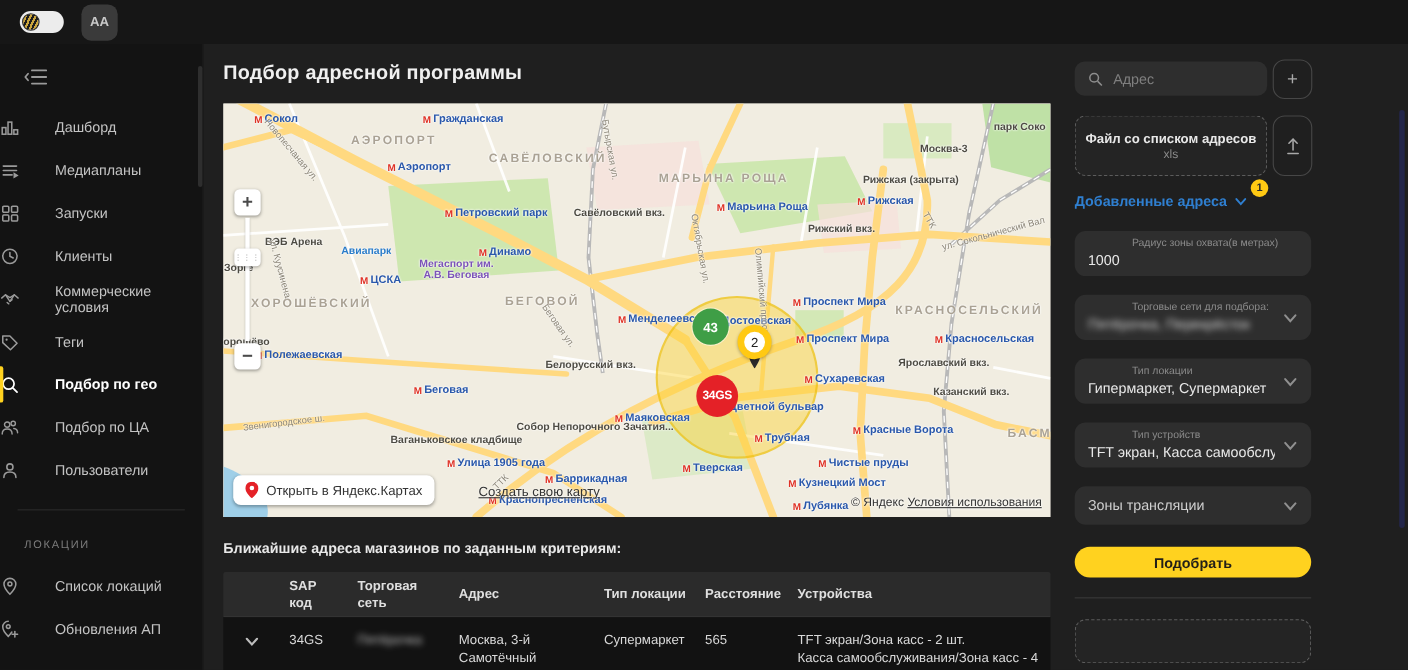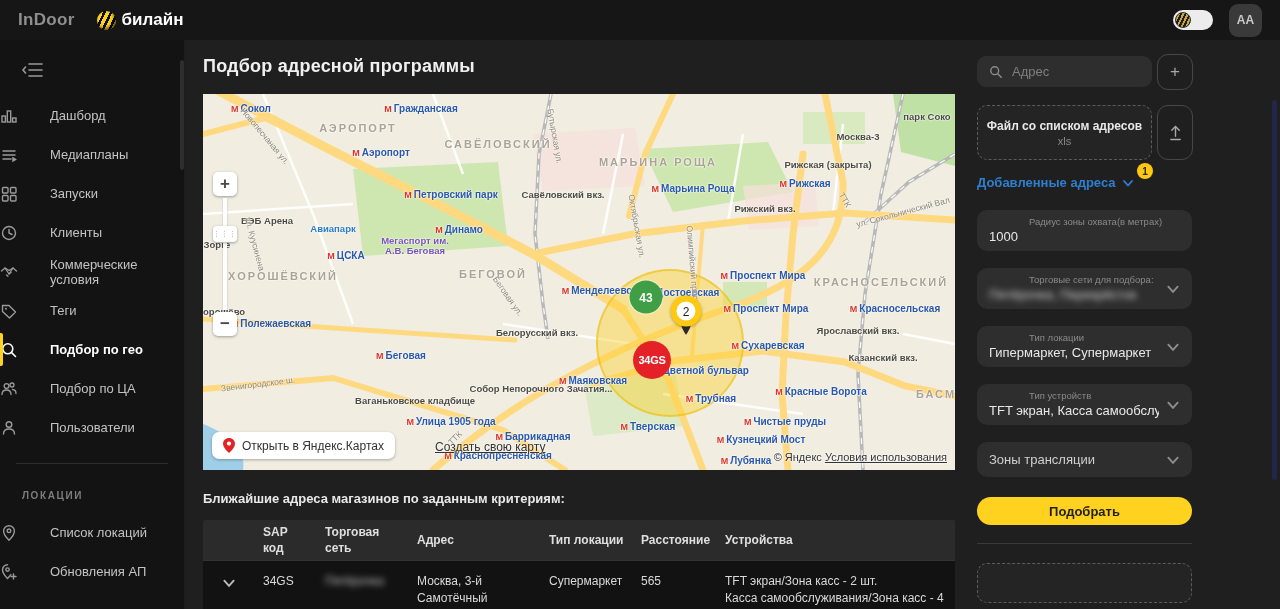--- a/index.html
+++ b/index.html
@@ -34,21 +34,21 @@
   
   .sidebar{width:185px;background:var(--bg-sidebar);padding-top:20px;position:relative;flex:none;border-right:1px solid #1d1d1d;}
   .collapse-btn{margin:0 0 16px 22px;width:22px;height:20px;cursor:pointer;color:var(--txt-dim);}
   .nav-item{height:39px;display:flex;align-items:center;gap:32px;position:relative;cursor:pointer;}
   .nav-item .ni-icon{width:18px;height:18px;flex:none;color:var(--txt-dim);}
   .nav-item .ni-label{font-size:13px;color:#c3c3c3;}
   .nav-item.active .ni-label{color:#fff;font-weight:600;}
   .nav-item.active .ni-icon{color:#fff;}
   .nav-item.active::before{content:'';position:absolute;left:0;top:3px;bottom:3px;width:3px;background:var(--yellow);border-radius:0 2px 2px 0;}
   .nav-divider{height:1px;background:#2c2c2c;margin:16px 16px;}
-  .nav-section{font-size:10px;color:#7d7d7d;letter-spacing:1.6px;font-weight:700;padding:10px 0 12px 22px;}
+  .nav-section{font-size:10px;color:#7d7d7d;letter-spacing:1.6px;font-weight:400;padding:10px 0 12px 22px;}
   .sidebar-scroll{position:absolute;right:0;top:20px;width:4px;height:110px;background:#2e2e2e;border-radius:2px;}
 
   
   .main{flex:none;width:775px;padding:16px 0 0 18px;background:var(--bg-main);}
   .page-title{font-size:18px;font-weight:700;color:#f0f0f0;margin-bottom:17px;letter-spacing:.2px;}
 
   
   .map{position:relative;width:752px;height:376px;background:#f1ede1;overflow:hidden;cursor:grab;}
   .map svg.map-base{position:absolute;inset:0;}
   .zone-circle{position:absolute;width:148px;height:148px;border-radius:50%;background:rgba(252,211,50,.45);border:2px solid rgba(233,186,0,.55);transform:translate(-50%,-50%);}
@@ -116,27 +116,20 @@
   .rp-divider{width:215px;height:1px;background:#3a3a3a;margin:18px 0 19px 0;}
   .dashed-stub{width:215px;height:40px;border:1px dashed #5c5c5c;border-radius:10px;background:#242424;}
   .page-scrollbar{position:absolute;right:3px;top:60px;width:5px;height:380px;background:#23264a;border-radius:3px;cursor:pointer;}
 </style>
 </head>
 <body>
 
 <div class="app">
 
   <header class="topbar">
-    <div class="logo-wrap">
-      <span class="logo-indoor">InDoor</span>
-      <span class="beeline">
-        <span class="beeline-sphere"></span>
-        <span class="beeline-text">билайн</span>
-      </span>
-    </div>
     <div class="topbar-right">
       <div class="theme-toggle">
         <span class="toggle-knob"></span>
       </div>
       <div class="avatar">AA</div>
     </div>
   </header>
 
   <div class="layout">
 

